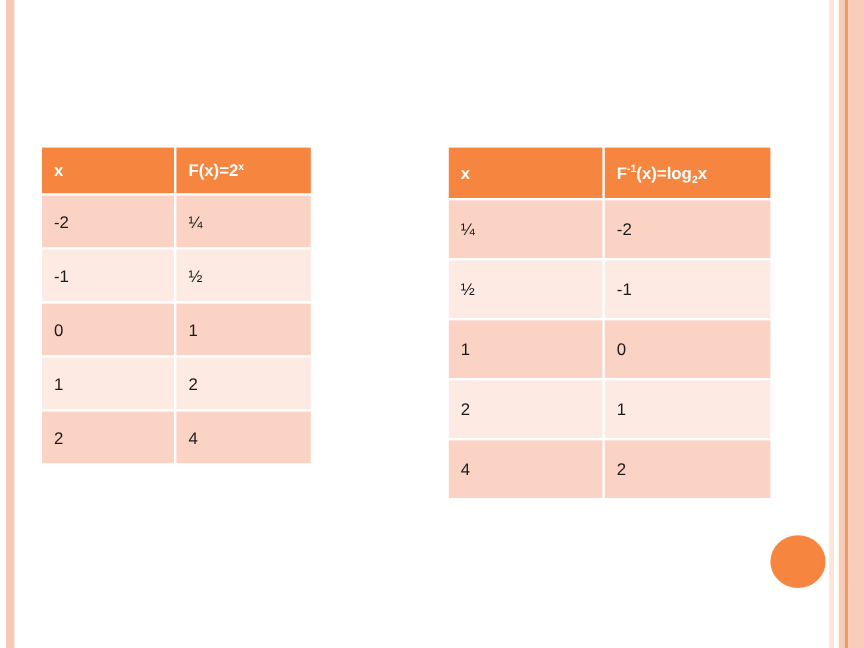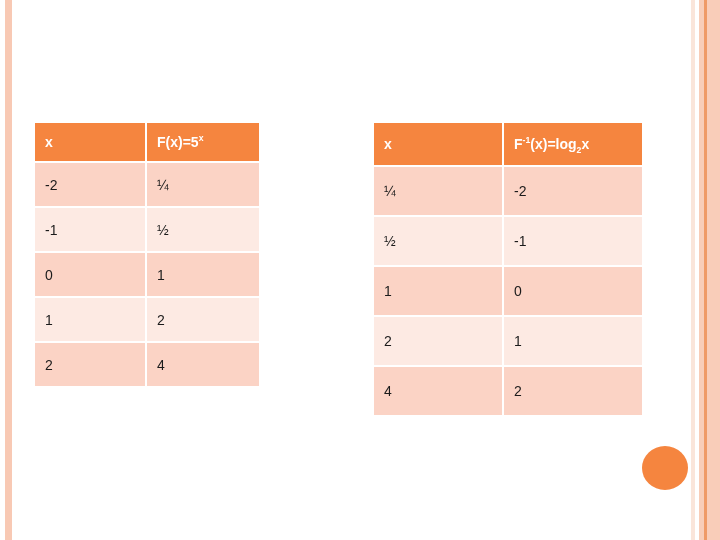--- a/index.html
+++ b/index.html
@@ -94,21 +94,21 @@
   <div class="dot"></div>
 
   <table class="tbl" id="table-exponential">
     <colgroup>
         <col class="c1">
         <col class="c2">
       </colgroup>
     <tbody>
       <tr class="hdr">
         <td>x</td>
-        <td><span>F(x)=5</span><sup>x</sup></td>
+        <td><span>F(x)=2</span><sup>x</sup></td>
       </tr>
       <tr class="rowA">
         <td>-2</td>
         <td>¼</td>
       </tr>
       <tr class="rowB">
         <td>-1</td>
         <td>½</td>
       </tr>
       <tr class="rowA">

